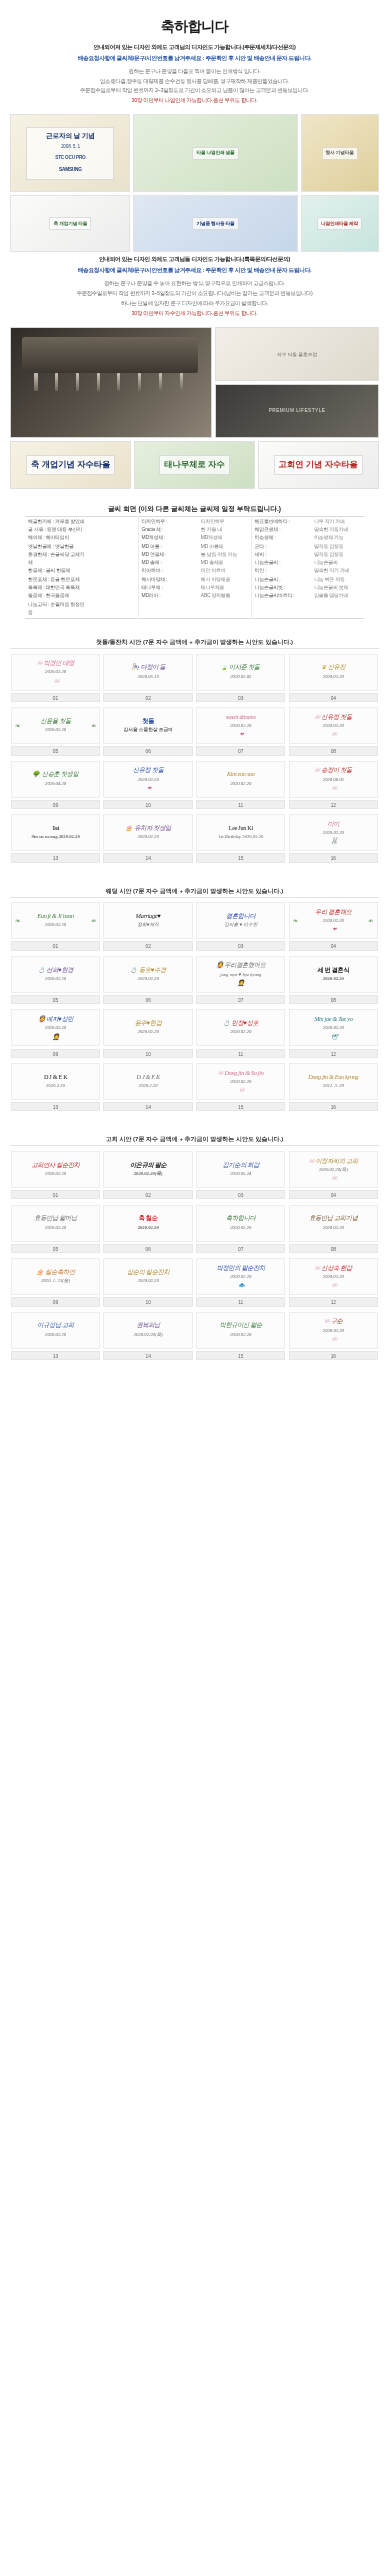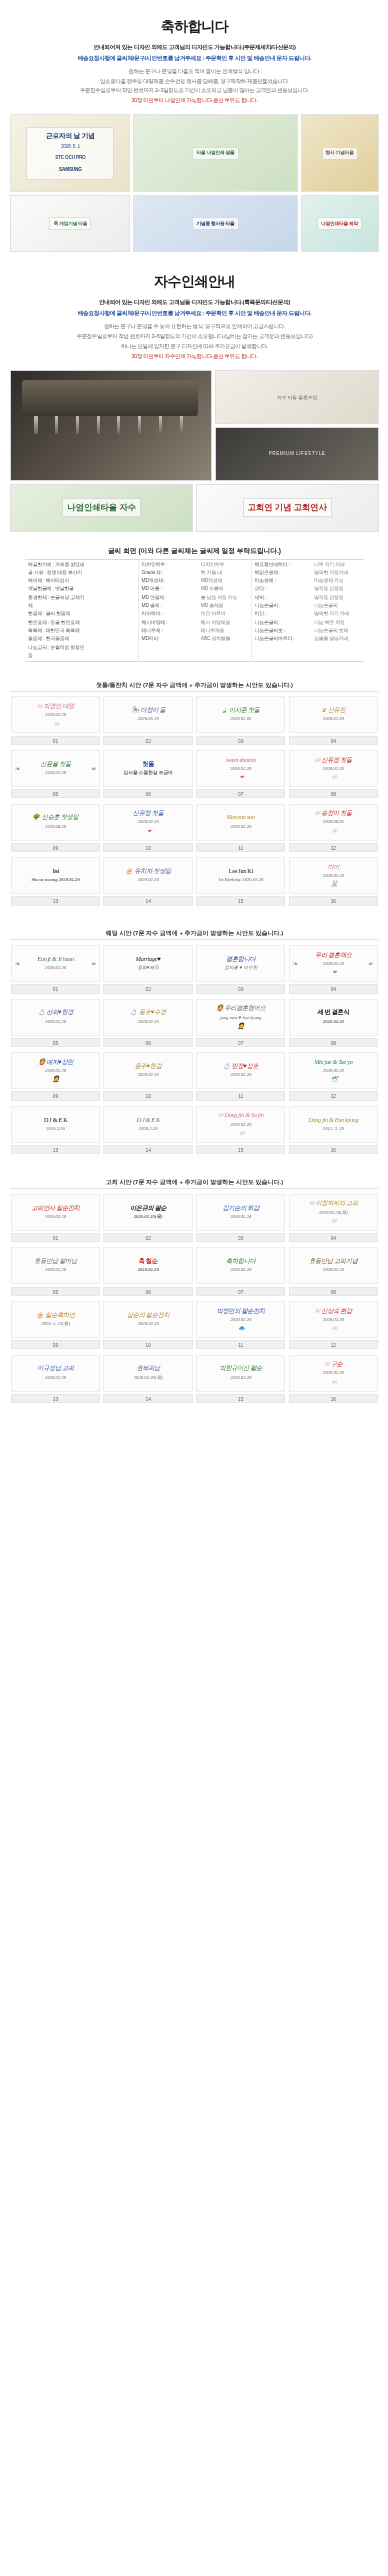--- a/index.html
+++ b/index.html
@@ -216,21 +216,20 @@
       </div>
       <div class="ph ph-e towel-blue">
         <div class="cap tile-stamp badge-navy">기념품 행사용 타올</div>
       </div>
       <div class="ph ph-f towel-mint">
         <div class="cap tile-stamp badge-red">나염인쇄타올 제작</div>
       </div>
     </div>
   </div>
 
-  <div class="sec-title">자수인쇄안내</div>
   <div class="intro">
     <p class="em-dark">안내되어 있는 디자인 외에도 고객님들 디자인도 가능합니다.(특목문의/다선문의)</p>
     <p class="em-blue">배송요청사항에 글씨체/문구/시안번호를 남겨주세요 : 주문확인 후 시안 및 배송안내 문자 드립니다.</p>
     <p class="small" style="margin-top:3.1px">원하는 문구나 문양을 수 놓아 표현하는 방식, 영구적으로 인쇄되어 고급스럽니다.</p>
     <p class="small">주문접수일로부터 작업 완료까지 3~5일정도의 기간이 소요됩니다.(납비는 참가는 고객분과 변동보입니다)</p>
     <p class="small">하나는 단일에 입자한 문구 디자인에 따라 추가요금이 발생합니다.</p>
     <p class="small" style="color:#b3322c">30장 미만부터 자수인쇄 가능합니다.옵션 부위도 합니다.</p>
   </div>
 
   <div class="photo-wrap">
@@ -250,25 +249,28 @@
       <div class="emb-right">
         <div class="emb-r1">
           <span class="cap" style="color:#5d5d5d;font-size:4.7px">자수 타올 클로즈업</span>
         </div>
         <div class="emb-r2">
           <span class="cap" style="color:#e8e4db;font-size:4.7px;letter-spacing:0.5px">PREMIUM LIFESTYLE</span>
         </div>
       </div>
     </div>
     <div class="emb-small-row">
+      <div class="emb-s towel-cream">
+        <span class="cap tile-stamp badge-navy">축 개업기념 자수타올</span>
+      </div>
       <div class="emb-s towel-green">
-        <span class="cap tile-stamp badge-grn">나염인쇄타올 자수</span>
+        <span class="cap tile-stamp badge-grn">태나무체로 자수</span>
       </div>
       <div class="emb-s towel-white">
-        <span class="cap tile-stamp badge-red">고희연 기념 고희연사</span>
+        <span class="cap tile-stamp badge-red">고희연 기념 자수타올</span>
       </div>
     </div>
   </div>
 
   <div class="fonts-title">글씨 회면 (이와 다른 글씨체는 글씨제 일정 부탁드립니다.)</div>
   <div class="font-table-wrap">
     <table class="font-table">
       <tbody>
           <tr>
         <td class="col">

